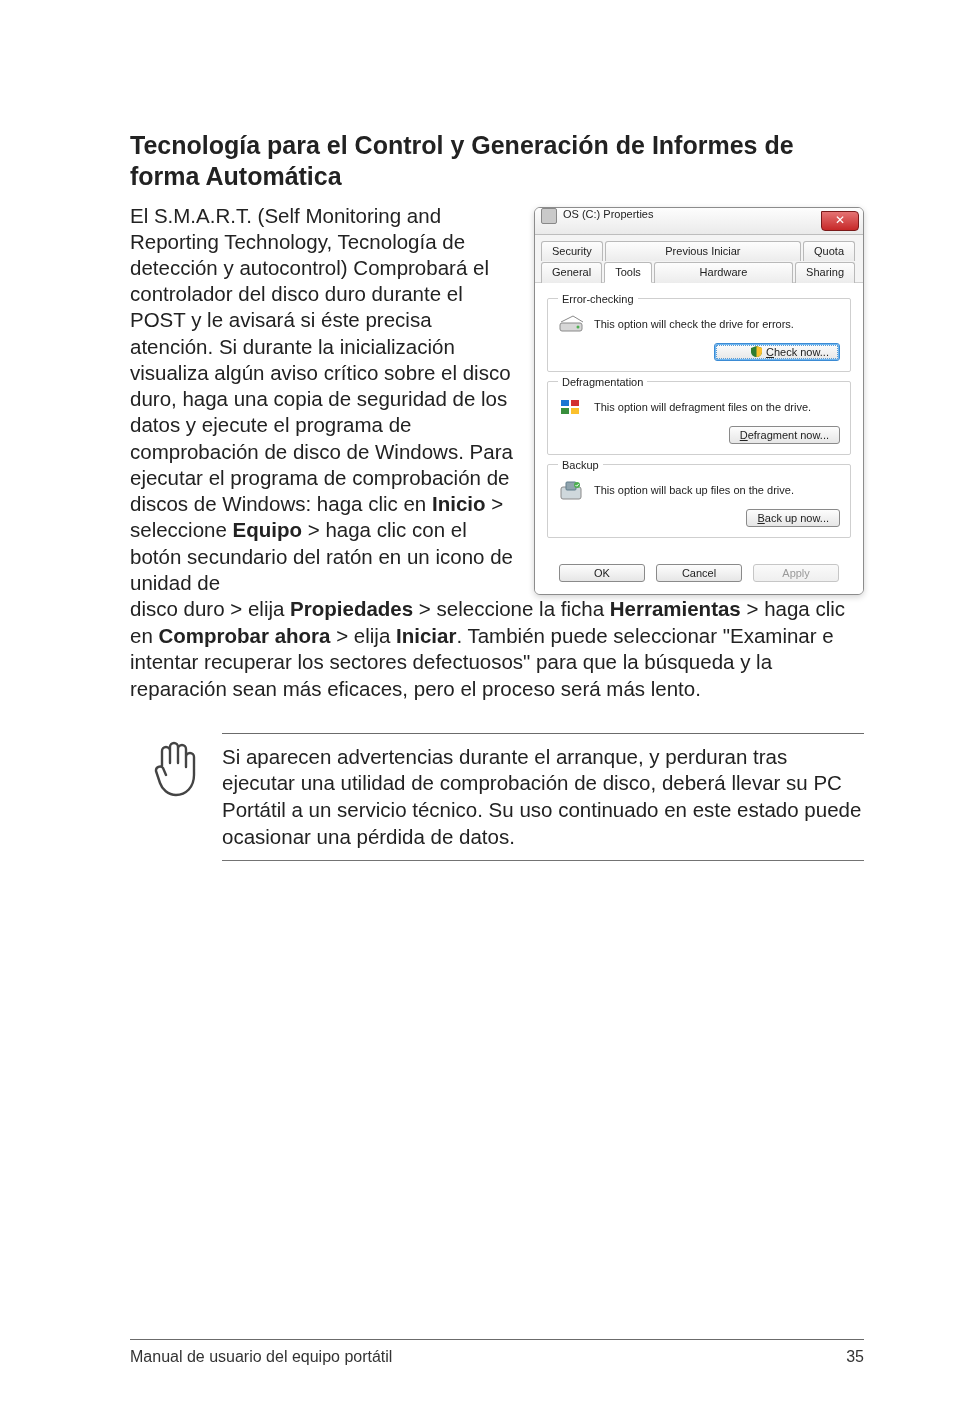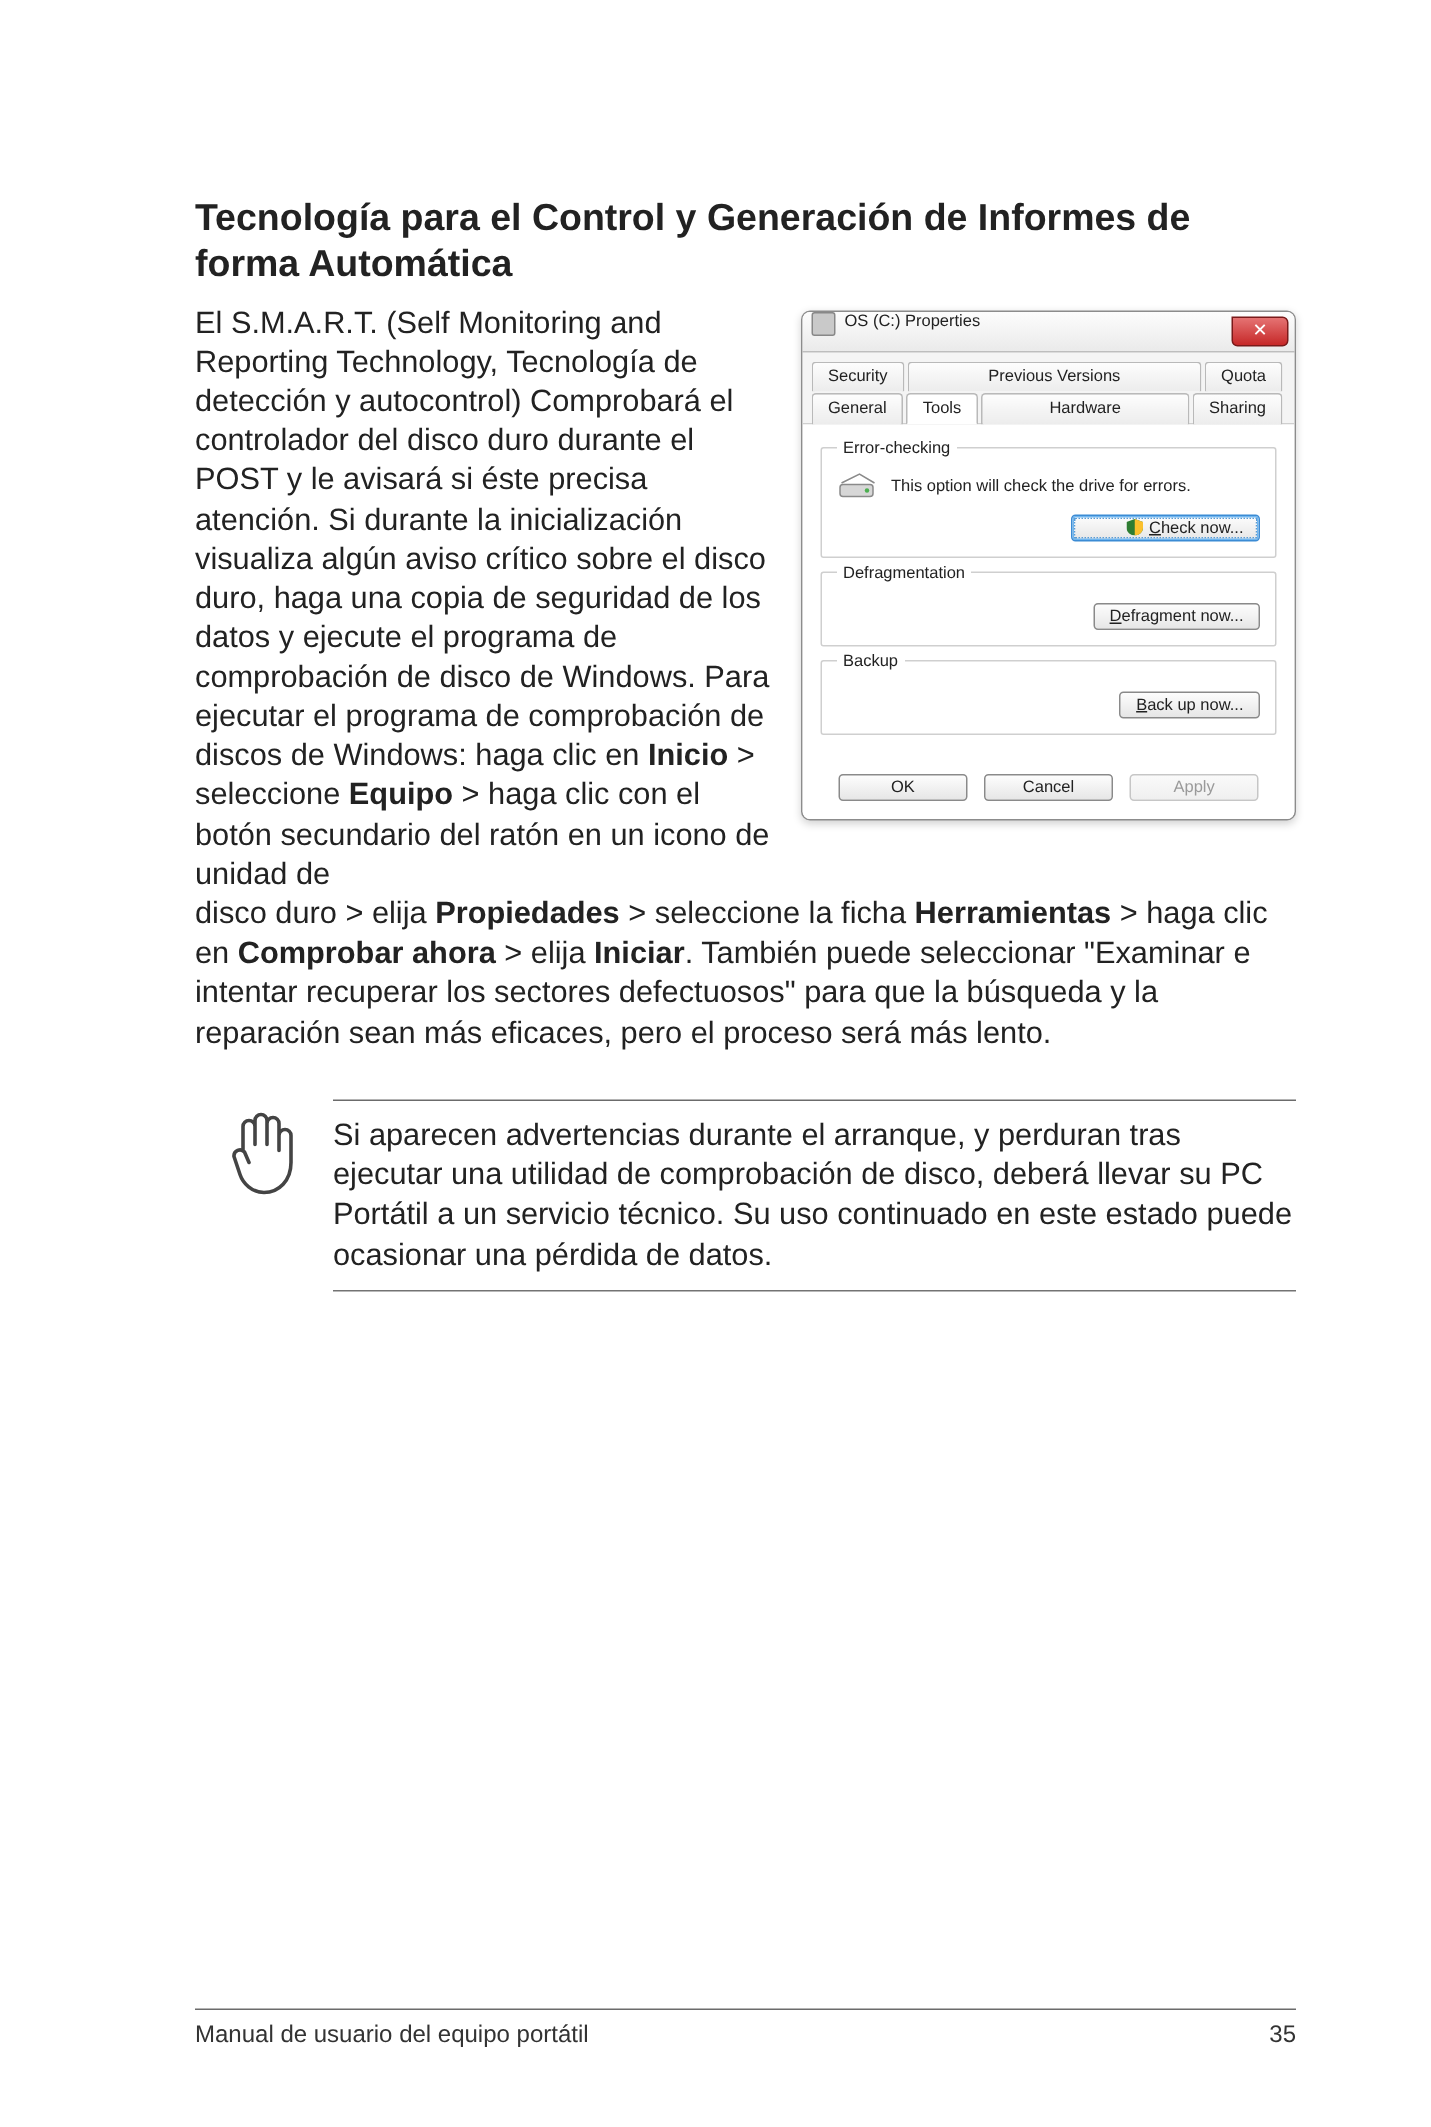--- a/index.html
+++ b/index.html
@@ -199,21 +199,21 @@
           <span class="drive-icon"></span>
           <span class="title-text">OS (C:) Properties</span>
           <div class="close-btn">
             <span>✕</span>
           </div>
         </div>
 
         <div class="tabs">
           <div style="display:flex;width:100%;">
             <div class="tab">Security</div>
-            <div class="tab" style="flex:1;text-align:center">Previous Versions</div>
+            <div class="tab" style="flex:1;text-align:center">Previous Iniciar</div>
             <div class="tab">Quota</div>
           </div>
           <div class="tabs-row2">
             <div class="tab">General</div>
             <div class="tab active">Tools</div>
             <div class="tab" style="flex:1;text-align:center">Hardware</div>
             <div class="tab">Sharing</div>
           </div>
         </div>
 
@@ -238,29 +238,51 @@
                       <path d="M5.5 0 L11 2 V6 C11 9 8 11 5.5 11 Z" fill="#fbc02d"></path>
                     </svg>
                 </span>
                 <span><span class="u">C</span><span>heck now...</span></span>
               </span>
             </div>
           </fieldset>
 
           <fieldset class="group">
             <legend>Defragmentation</legend>
+            <div class="group-row">
+              <div class="mini-icon">
+                <svg viewBox="0 0 28 24">
+                    <rect x="3" y="4" width="8" height="6" fill="#1976d2"></rect>
+                    <rect x="13" y="4" width="8" height="6" fill="#d32f2f"></rect>
+                    <rect x="3" y="12" width="8" height="6" fill="#388e3c"></rect>
+                    <rect x="13" y="12" width="8" height="6" fill="#fbc02d"></rect>
+                  </svg>
+              </div>
+              <div class="desc">This option will defragment files on the drive.</div>
+            </div>
             <div class="btn-row">
               <span class="win-btn">
                 <span><span class="u">D</span><span>efragment now...</span></span>
               </span>
             </div>
           </fieldset>
 
           <fieldset class="group">
             <legend>Backup</legend>
+            <div class="group-row">
+              <div class="mini-icon">
+                <svg viewBox="0 0 28 24">
+                    <rect x="3" y="8" width="20" height="12" rx="2" fill="#cfd8dc" stroke="#8a8a8a"></rect>
+                    <rect x="8" y="3" width="10" height="8" rx="1" fill="#90a4ae" stroke="#607d8b"></rect>
+                    <circle cx="19" cy="6" r="3" fill="#4caf50"></circle>
+                    <path d="M17.5 6 L18.7 7.2 L20.7 5" stroke="#fff" fill="none" stroke-width="1"></path>
+                  </svg>
+              </div>
+              <div class="desc">This option will back up files on the drive.</div>
+            </div>
             <div class="btn-row">
               <span class="win-btn">
                 <span><span class="u">B</span><span>ack up now...</span></span>
               </span>
             </div>
           </fieldset>
         </div>
 
         <div class="dlg-buttons">
           <span class="win-btn">OK</span>

